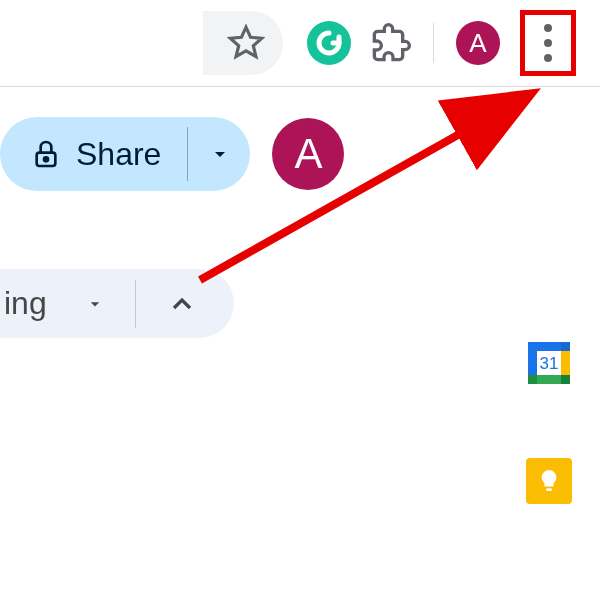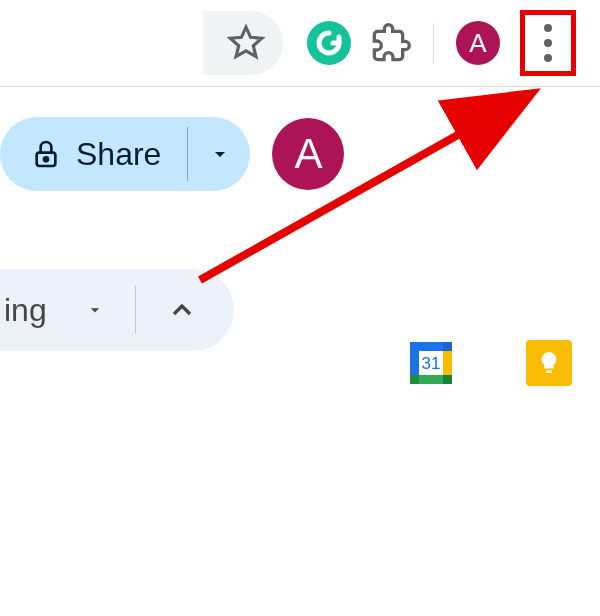--- a/index.html
+++ b/index.html
@@ -184,21 +184,21 @@
     }
     
     
     .editing-row {
       margin-top: 78px;
       display: flex;
       align-items: flex-start;
     }
     
     .editing-pill {
-      height: 82px;
+      height: 69px;
       background: #edf2fa;
       border-top-right-radius: 41px;
       border-bottom-right-radius: 41px;
       display: flex;
       align-items: center;
       padding-right: 36px;
       padding-left: 0;
     }
     
     .editing-label {
@@ -230,21 +230,21 @@
       height: 32px;
       display: block;
     }
     
     
     .side-panel {
       position: absolute;
       right: 28px;
       top: 340px;
       display: flex;
-      flex-direction: row;
+      flex-direction: column;
       gap: 72px;
       align-items: center;
     }
     
     .calendar-icon {
       width: 46px;
       height: 46px;
       position: relative;
     }
     

